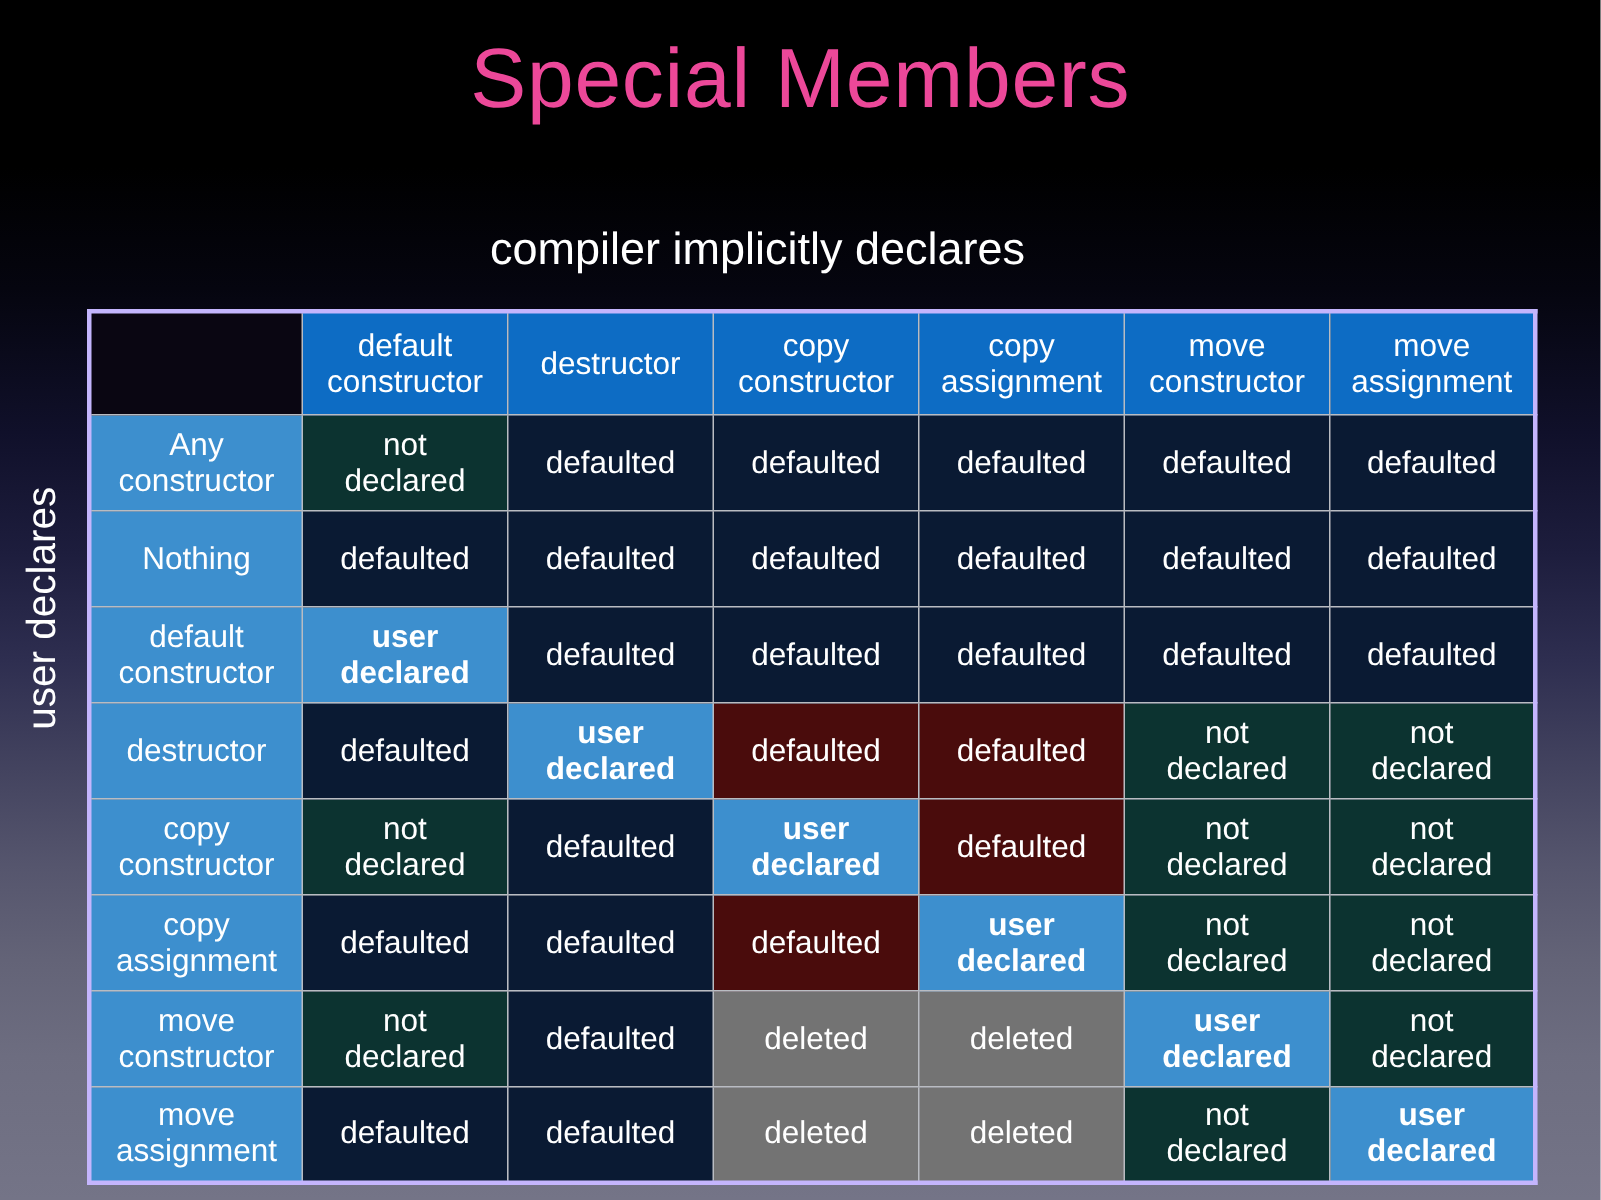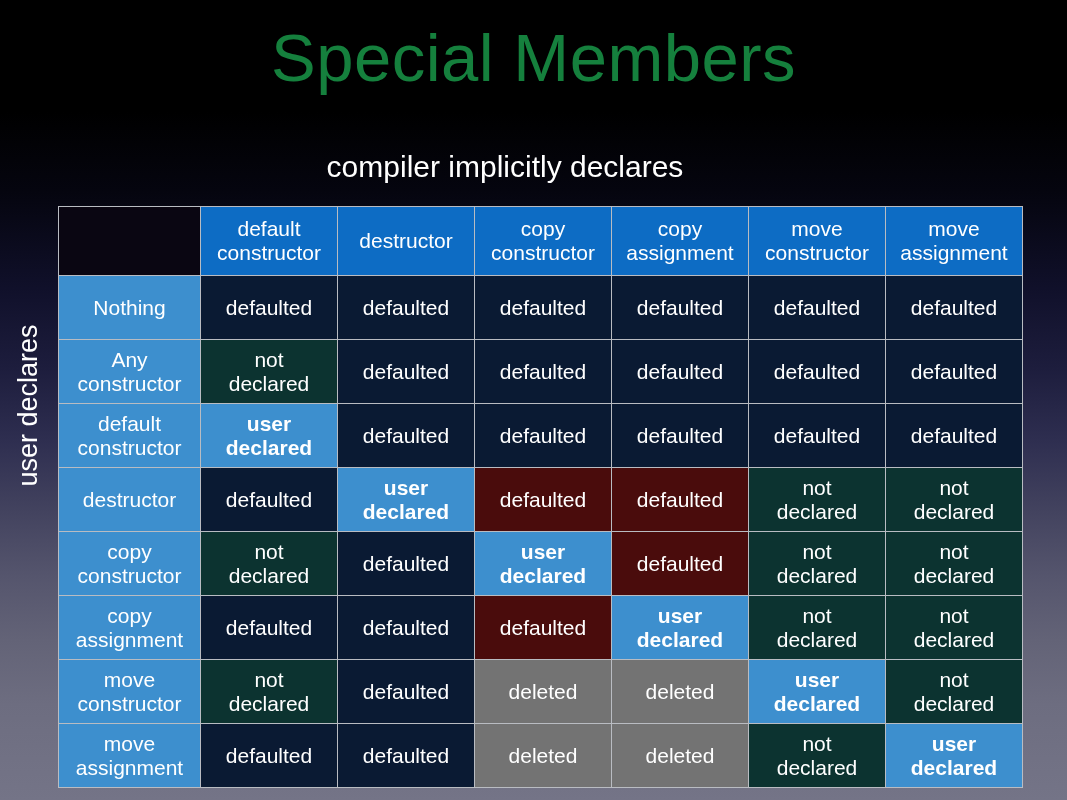--- a/index.html
+++ b/index.html
@@ -26,22 +26,22 @@
     position: relative;
   }
 
   
   .title {
     position: absolute;
     top: 24px;
     left: 0;
     width: 1067px;
     text-align: center;
-    color: #15803d;
-    font-size: 67px;
+    color: #ec4899;
+    font-size: 56px;
     font-weight: 300;
     letter-spacing: 0.5px;
     line-height: 1.0;
   }
   .subtitle {
     position: absolute;
     top: 150px;
     left: 0;
     width: 1010px;
     text-align: center;
@@ -69,21 +69,21 @@
   .tablewrap {
     position: absolute;
     left: 58px;
     top: 206px;
     width: 968px;
   }
   table.grid {
     border-collapse: collapse;
     table-layout: fixed;
     width: 821px;
-    border: 1px solid #c4b5fd;
+    border: 3px solid #c4b5fd;
   }
   table.grid td {
     border: 1px solid #b9bcc2;
     text-align: center;
     vertical-align: middle;
     color: #ffffff;
     font-size: 21px;
     line-height: 1.12;
     padding: 0;
     height: 64px;
@@ -150,47 +150,47 @@
           </td>
           <td class="hdr">
             <span class="cellinner">move<br>constructor</span>
           </td>
           <td class="hdr">
             <span class="cellinner">move<br>assignment</span>
           </td>
         </tr>
         <tr>
           <td class="rowhdr">
+            <span class="cellinner">Any<br>constructor</span>
+          </td>
+          <td class="notdeclared">
+            <span class="cellinner">not<br>declared</span>
+          </td>
+          <td class="defaulted">
+            <span class="cellinner">defaulted</span>
+          </td>
+          <td class="defaulted">
+            <span class="cellinner">defaulted</span>
+          </td>
+          <td class="defaulted">
+            <span class="cellinner">defaulted</span>
+          </td>
+          <td class="defaulted">
+            <span class="cellinner">defaulted</span>
+          </td>
+          <td class="defaulted">
+            <span class="cellinner">defaulted</span>
+          </td>
+        </tr>
+        <tr>
+          <td class="rowhdr">
             <span class="cellinner">Nothing</span>
           </td>
           <td class="defaulted">
             <span class="cellinner">defaulted</span>
-          </td>
-          <td class="defaulted">
-            <span class="cellinner">defaulted</span>
-          </td>
-          <td class="defaulted">
-            <span class="cellinner">defaulted</span>
-          </td>
-          <td class="defaulted">
-            <span class="cellinner">defaulted</span>
-          </td>
-          <td class="defaulted">
-            <span class="cellinner">defaulted</span>
-          </td>
-          <td class="defaulted">
-            <span class="cellinner">defaulted</span>
-          </td>
-        </tr>
-        <tr>
-          <td class="rowhdr">
-            <span class="cellinner">Any<br>constructor</span>
-          </td>
-          <td class="notdeclared">
-            <span class="cellinner">not<br>declared</span>
           </td>
           <td class="defaulted">
             <span class="cellinner">defaulted</span>
           </td>
           <td class="defaulted">
             <span class="cellinner">defaulted</span>
           </td>
           <td class="defaulted">
             <span class="cellinner">defaulted</span>
           </td>

